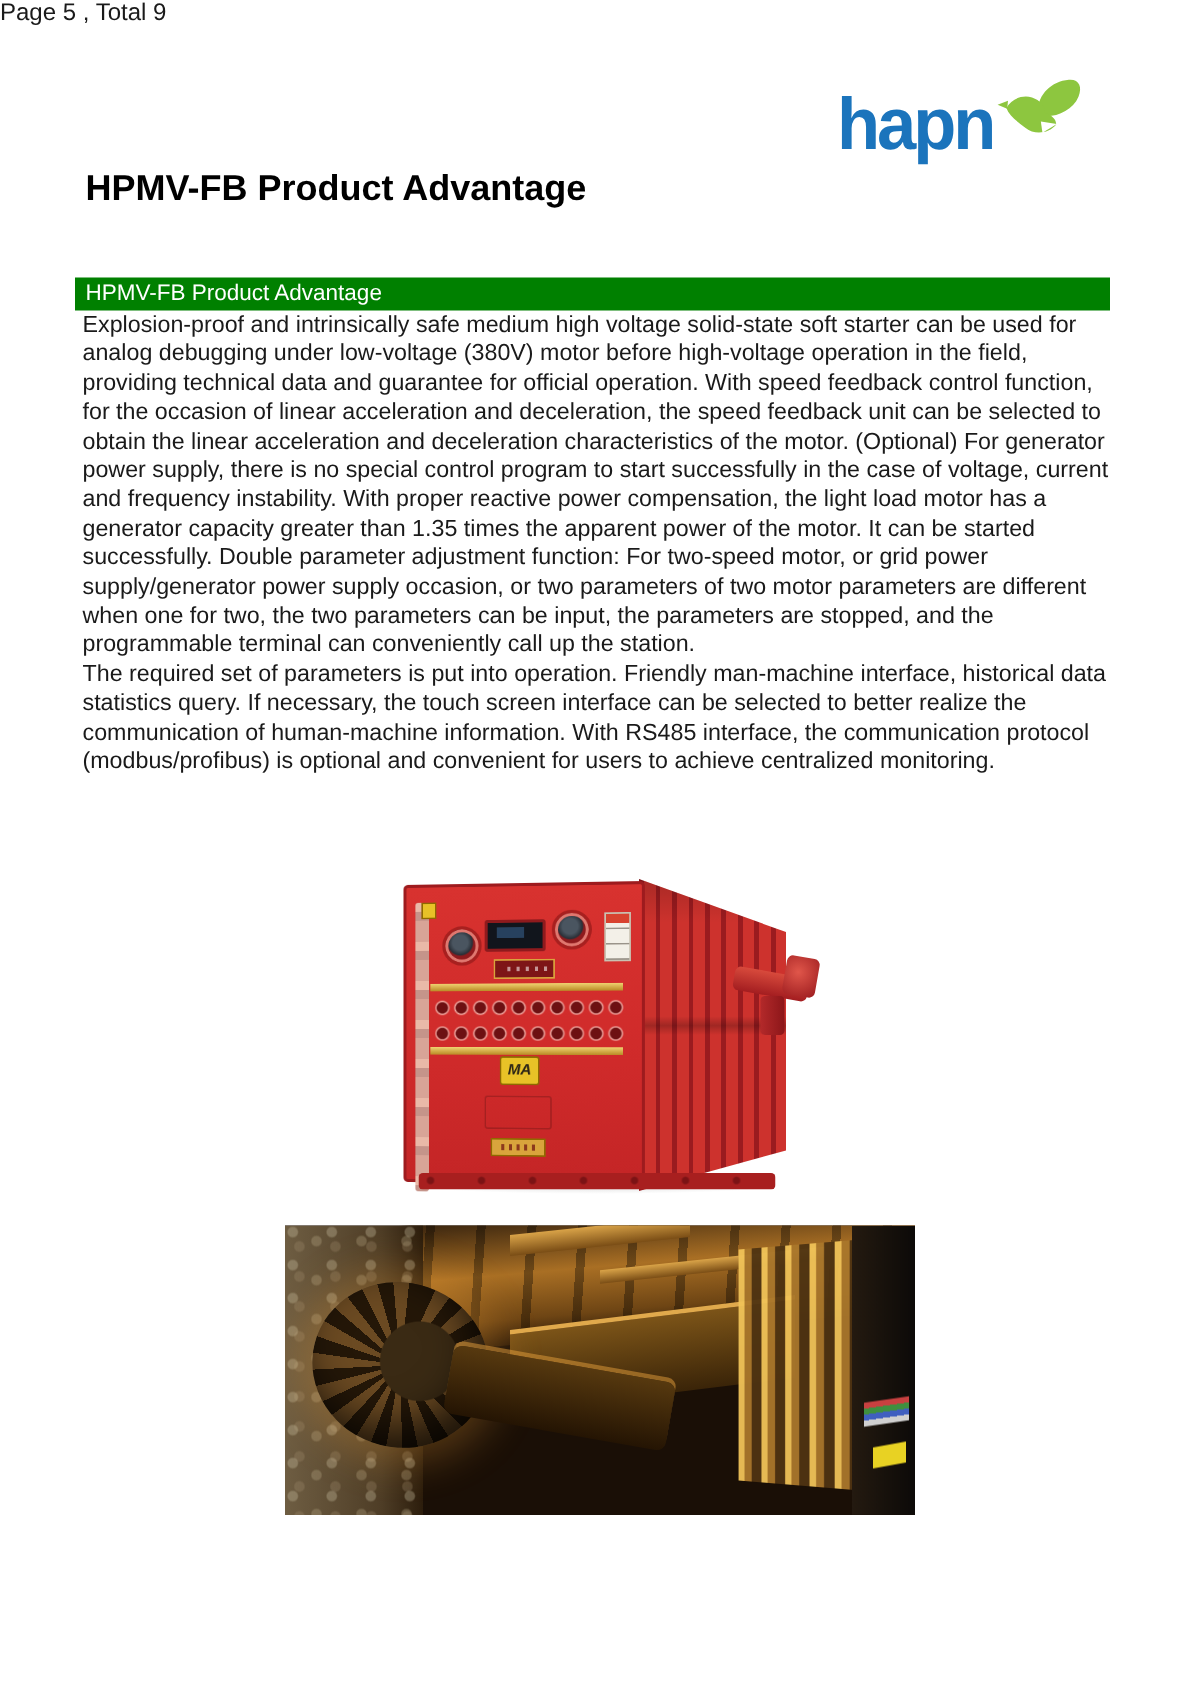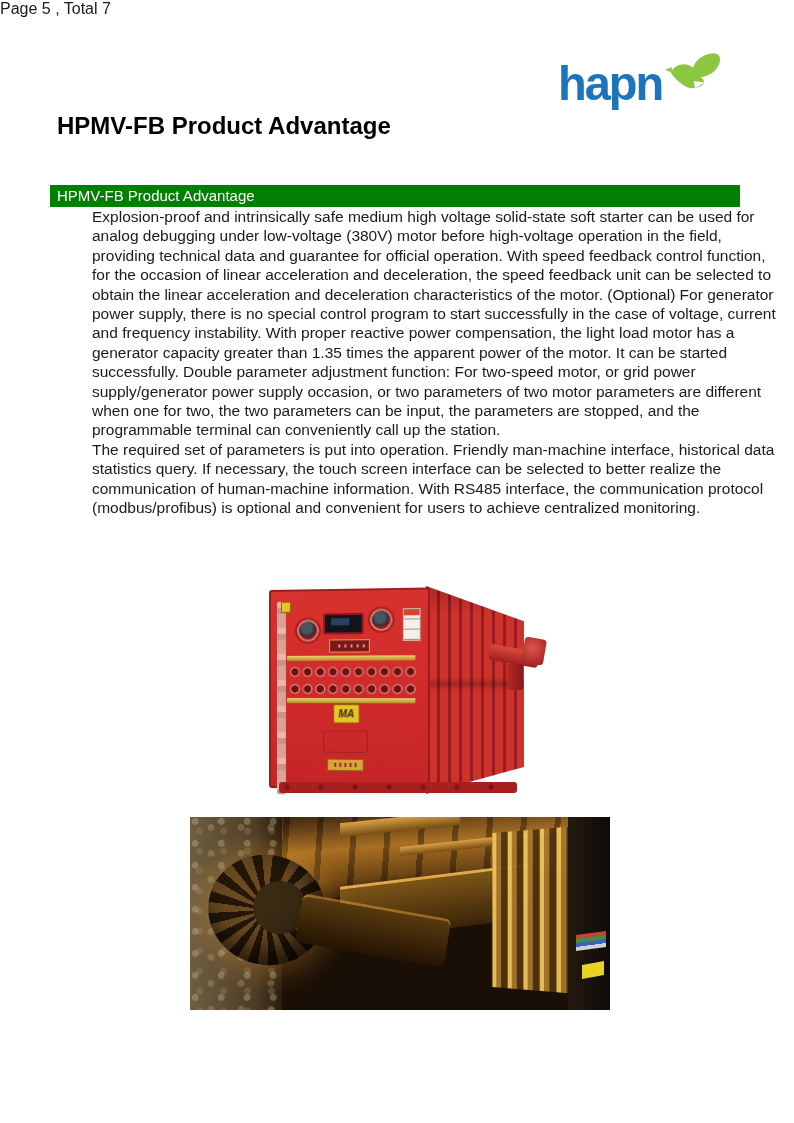--- a/index.html
+++ b/index.html
@@ -18,21 +18,21 @@
 
   
   .doc-title{position:absolute;top:112px;left:57px;font-size:24px;font-weight:bold;color:#000;margin:0;}
   .section-bar{
     position:absolute;top:185px;left:50px;width:690px;height:22px;
     background:#008000;color:#ffffff;font-size:15px;line-height:21px;padding-left:7px;box-sizing:border-box;
     white-space:nowrap;overflow:hidden;
   }
 
   
-  .body-text{position:absolute;top:207px;left:55px;width:690px;font-size:15.5px;line-height:19.4px;color:#1a1a1a;margin-left:37px;}
+  .body-text{position:absolute;top:207px;left:55px;width:690px;font-size:15.5px;line-height:19.4px;color:#1a1a1a;}
   .body-text p{margin:0;}
 
   
   .cabinet-fig{position:absolute;top:584px;left:253px;width:296px;height:218px;}
   .cab-shadow{position:absolute;left:20px;top:200px;width:250px;height:12px;background:radial-gradient(ellipse at center,rgba(0,0,0,.14),transparent 70%);}
   .cab-front{
     position:absolute;left:16px;top:6px;width:158px;height:198px;
     background:linear-gradient(180deg,#d8322f,#cf2a2a 60%,#c42526);
     border:2px solid #9e1b1e;border-radius:3px;box-sizing:border-box;
     transform:perspective(750px) rotateY(-7deg);transform-origin:left center;
@@ -189,15 +189,15 @@
     <div class="mine-arm"></div>
     <div class="glow glow-big"></div>
     <div class="glow glow-mid"></div>
     <div class="glow glow-low"></div>
     <div class="glow glow-s1"></div>
     <div class="glow glow-s2"></div>
     <div class="mine-floor"></div>
     <div class="mine-vignette"></div>
   </div>
 
-  <div class="page-footer">Page 5  , Total 7</div>
+  <div class="page-footer">Page 5  , Total 9</div>
 
 </div>
 
 </body></html>

